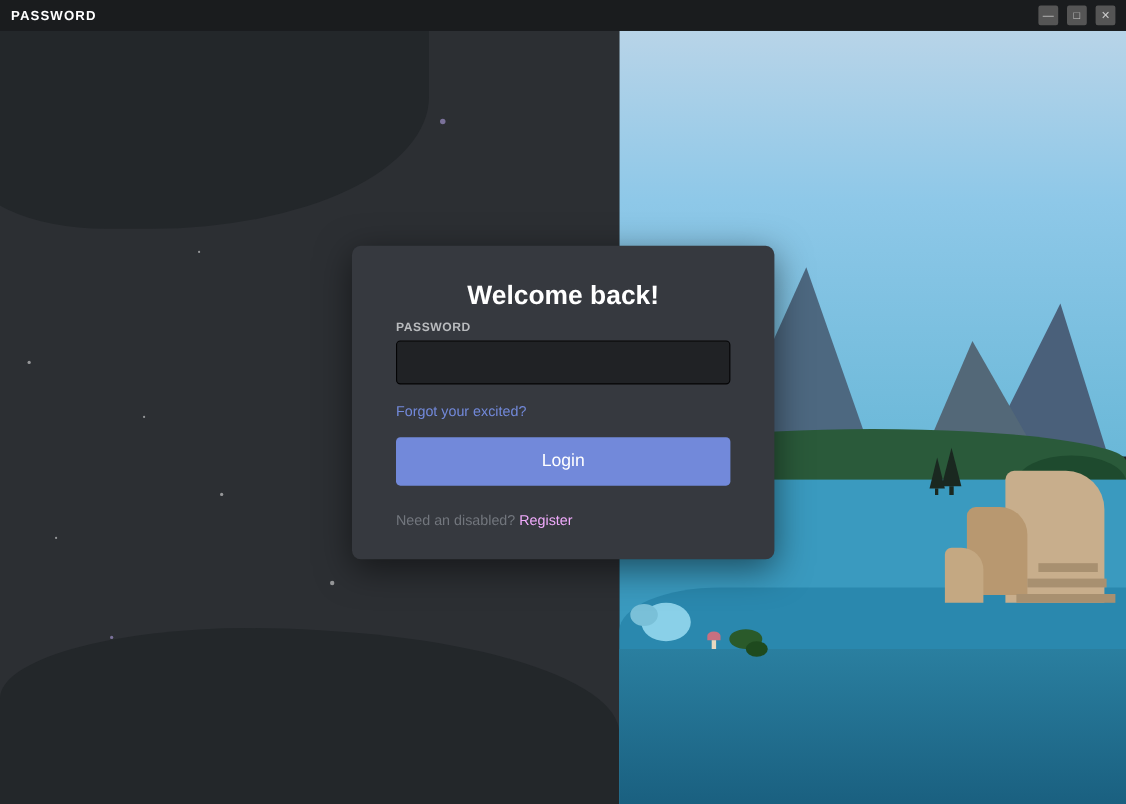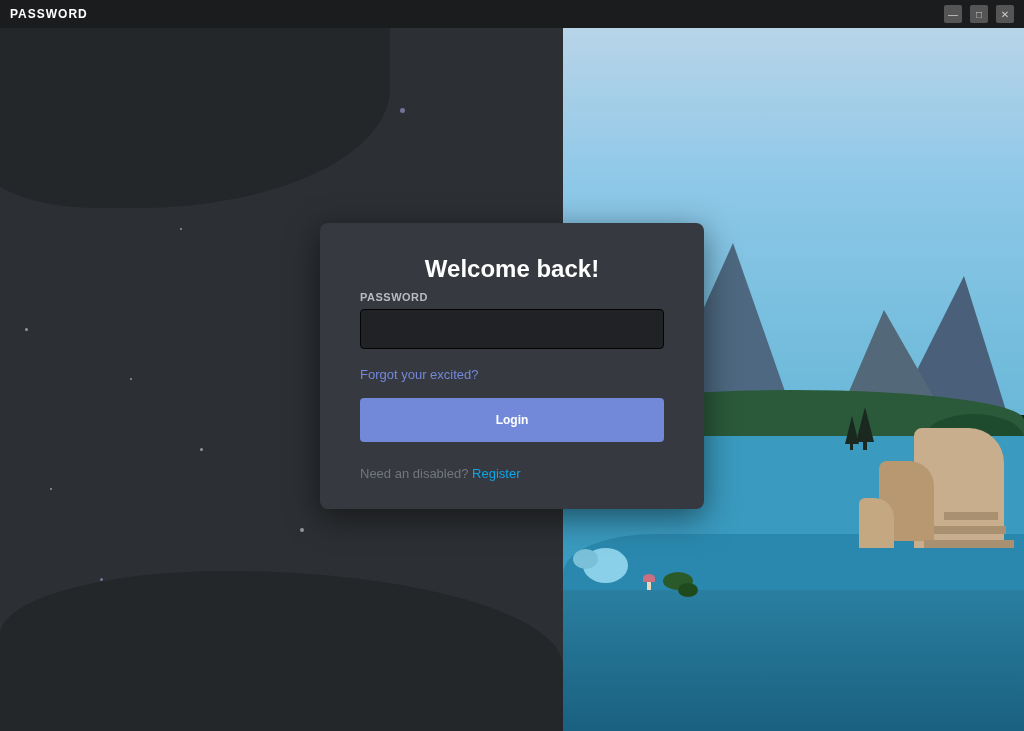--- a/index.html
+++ b/index.html
@@ -186,37 +186,37 @@
       display: inline-block;
       margin-bottom: 16px;
       cursor: pointer;
     }
 
     .login-btn {
       width: 100%;
       height: 44px;
       background: #7289da;
       color: #fff;
-      font-size: 12px;
-      font-weight: 700;
+      font-size: 16px;
+      font-weight: 400;
       border: none;
       border-radius: 4px;
       cursor: pointer;
       margin-bottom: 24px;
       transition: background 0.2s;
     }
 
     .register-line {
       font-size: 13px;
       color: #72767d;
       text-align: left;
     }
 
     .register-link {
-      color: #0ea5e9;
+      color: #f0abfc;
       text-decoration: none;
       cursor: pointer;
       margin-top: 48px;
     }
 
     
     .dot {
       position: absolute;
       border-radius: 50%;
       background: rgba(255,255,255,0.5);

